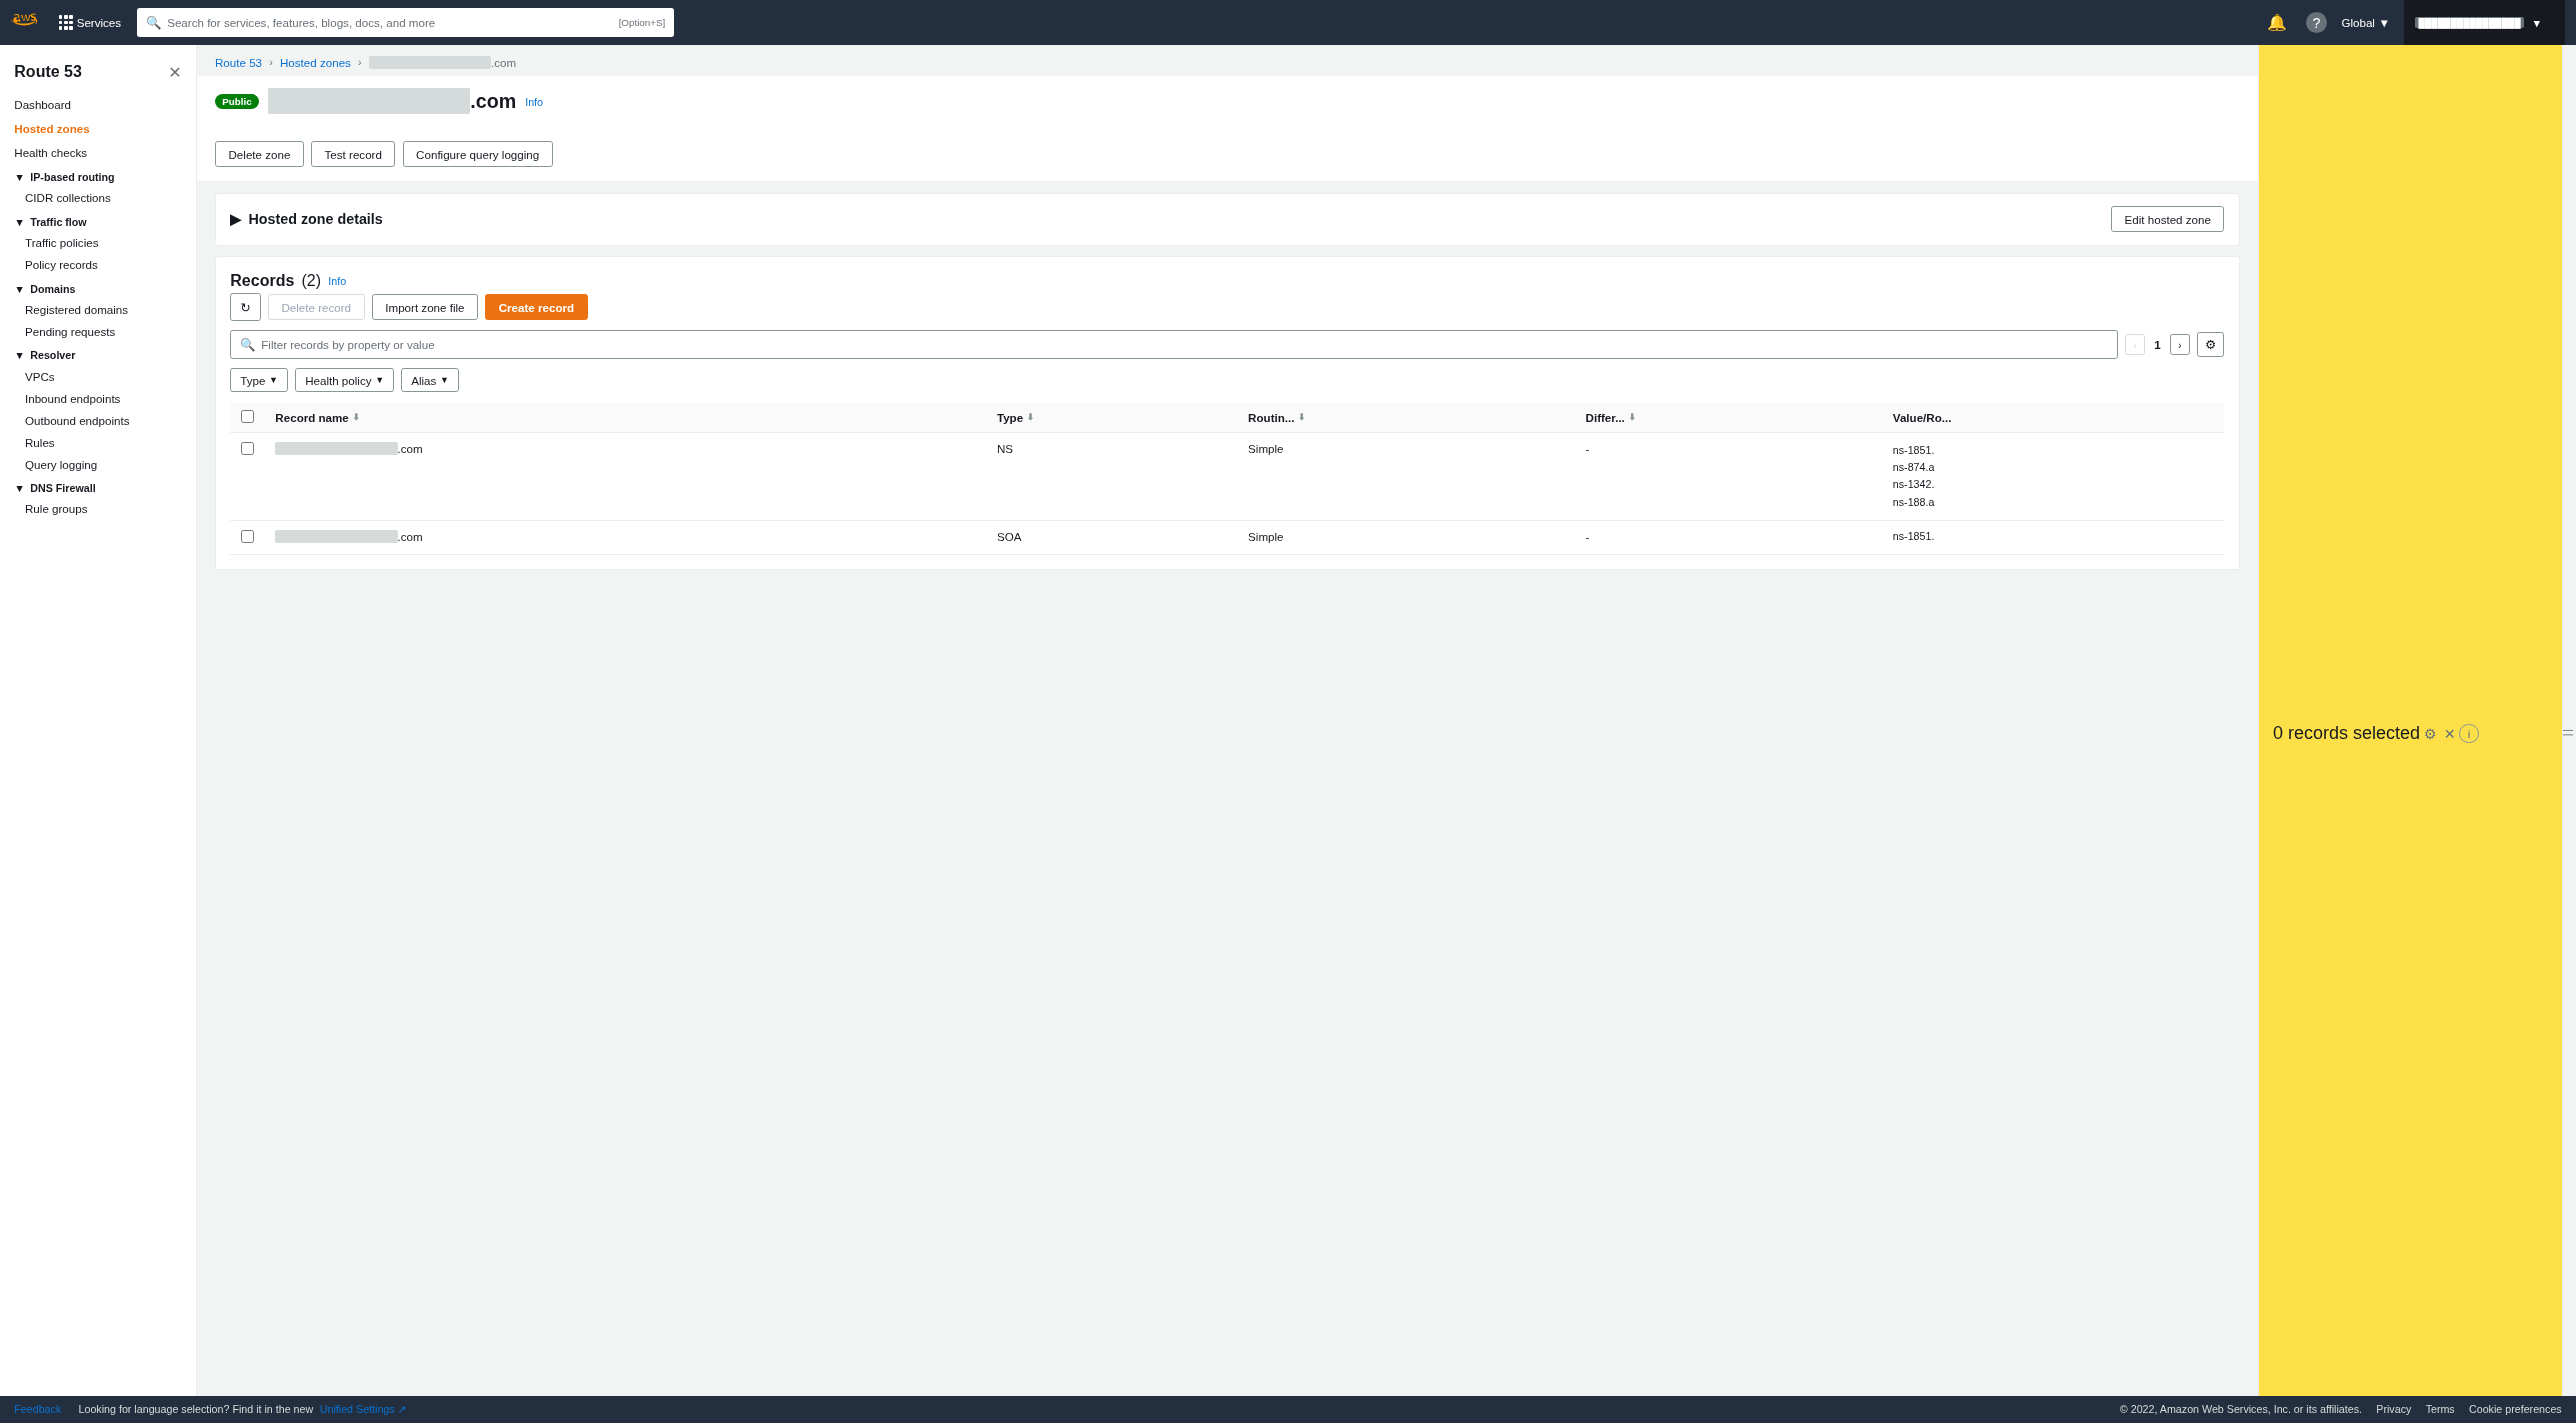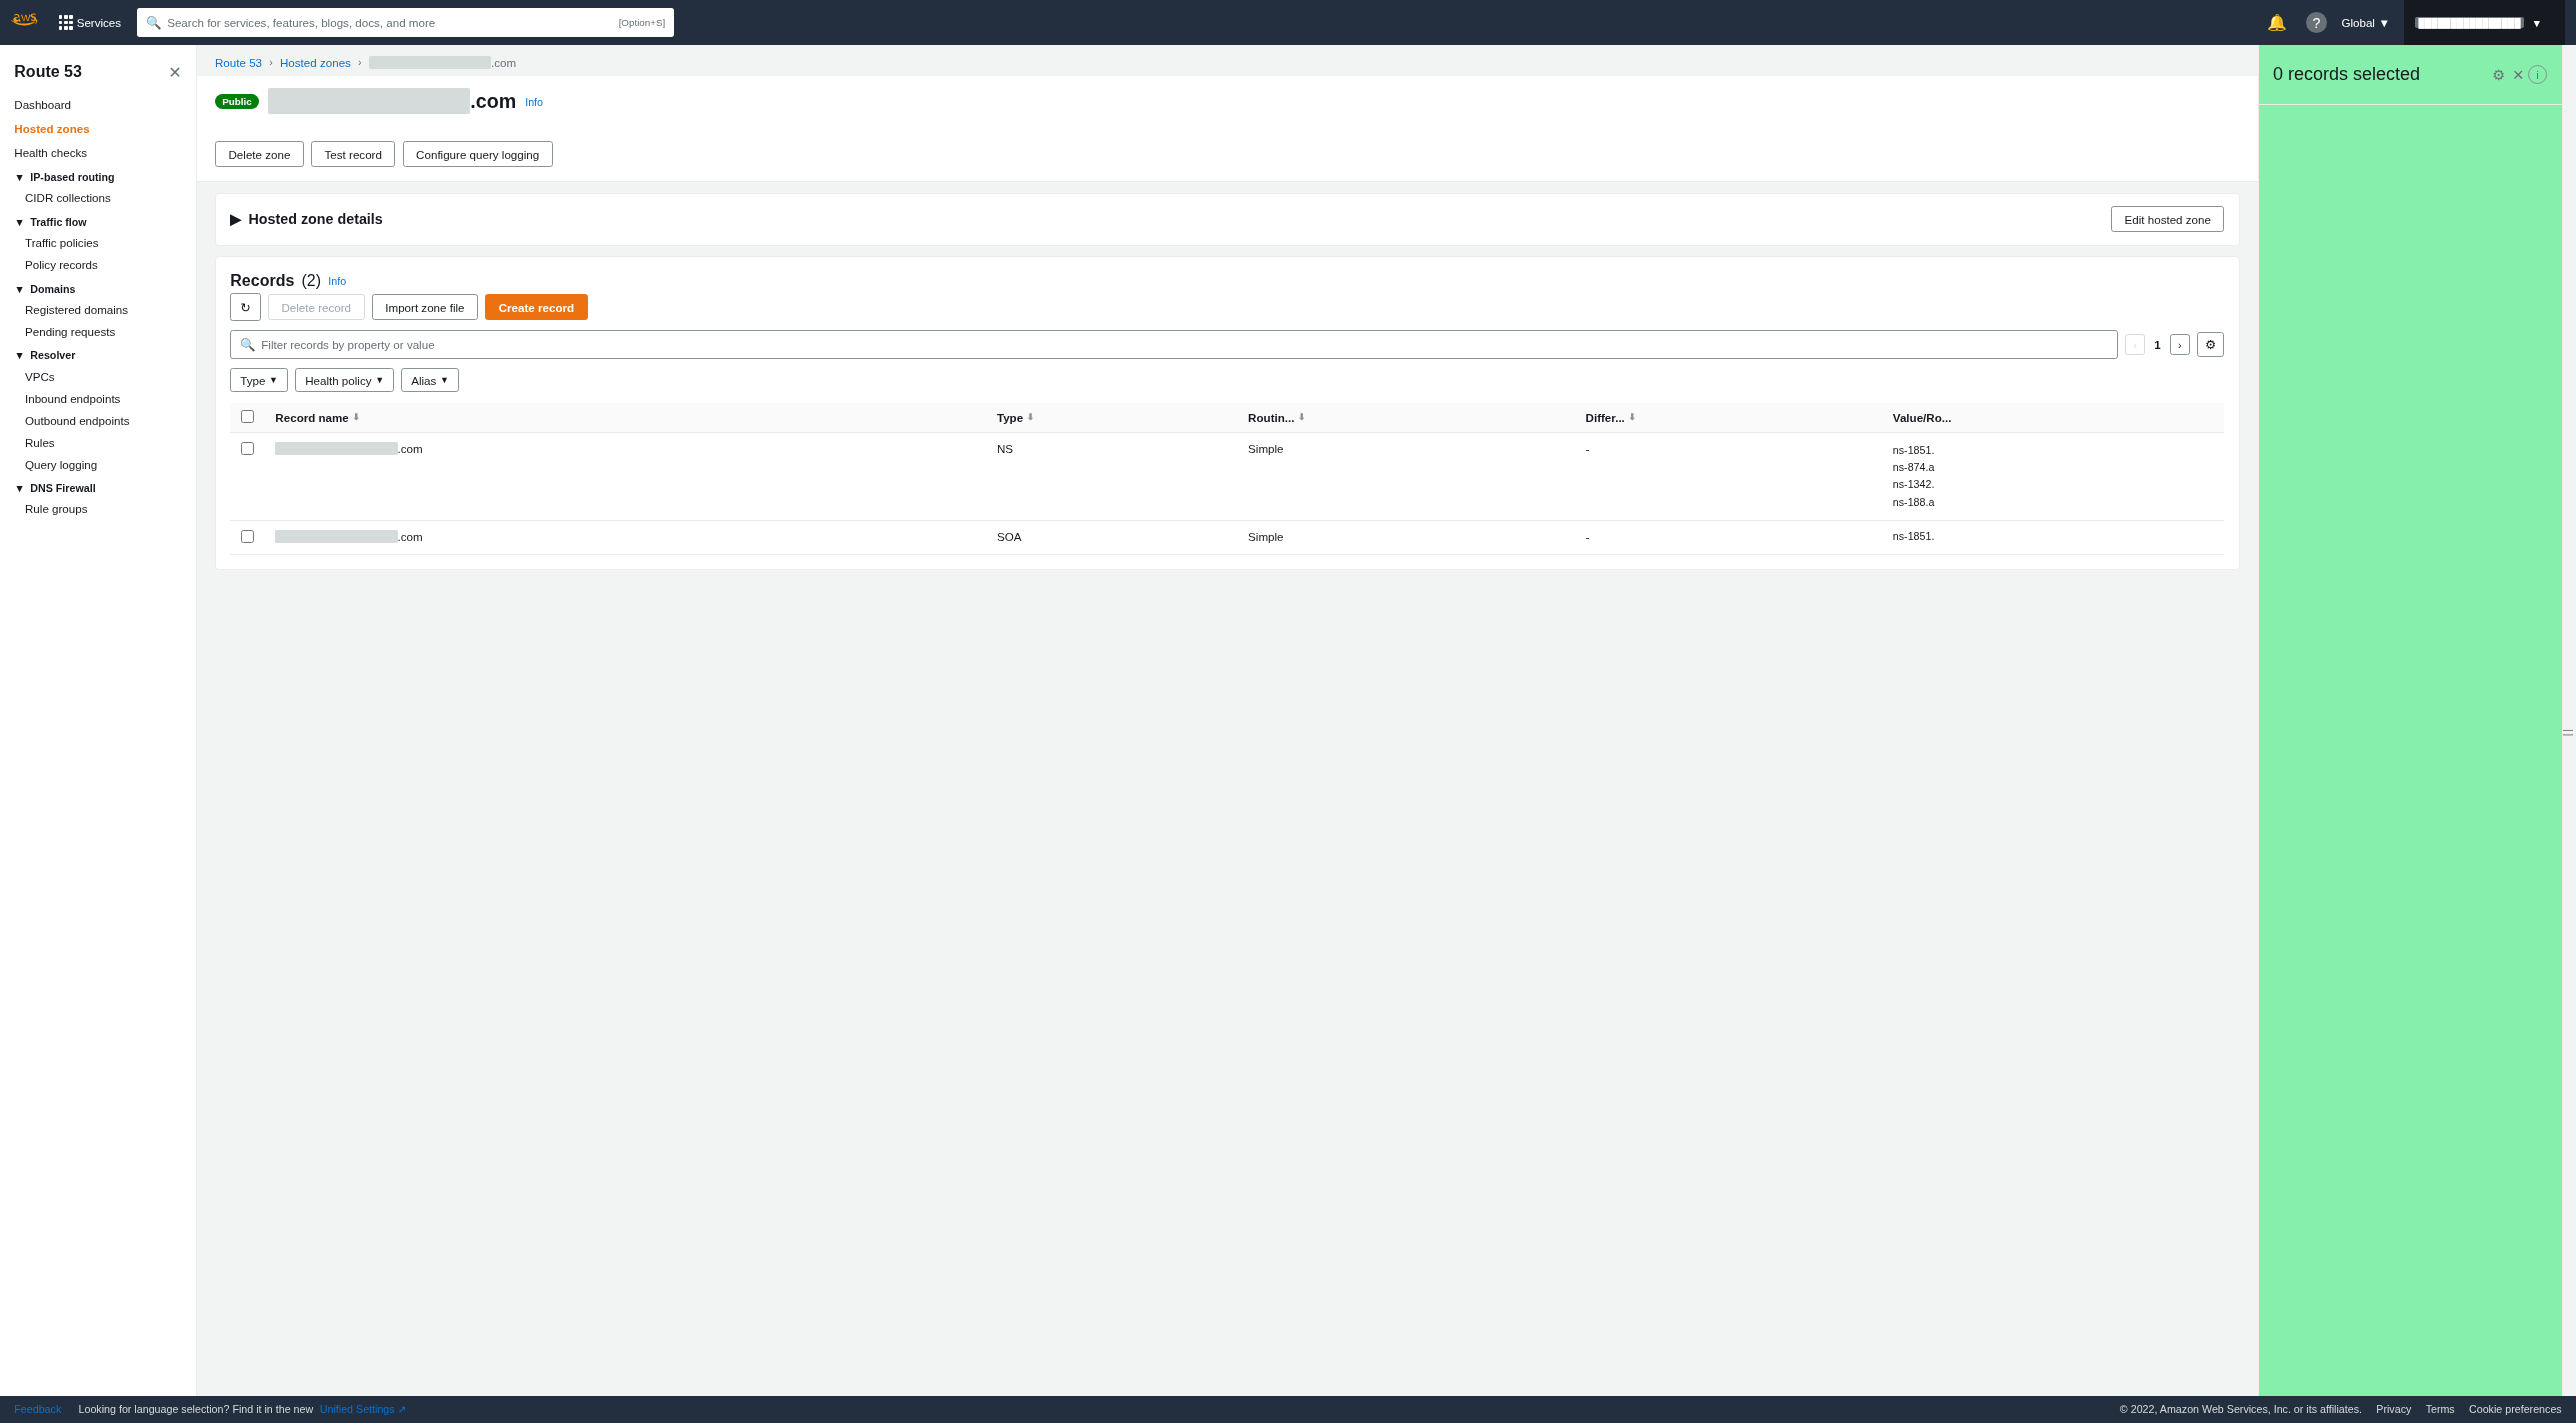--- a/index.html
+++ b/index.html
@@ -29,21 +29,21 @@
     .sidebar-close { background: none; border: none; cursor: pointer; font-size: 16px; color: #687078; }
     .sidebar-item { padding: 5.4px 14.3px; cursor: pointer; font-size: 11.6px; color: #16191f; }
     .sidebar-item.active { color: #ec7211; font-weight: 600; }
     .sidebar-section-header { display: flex; align-items: center; gap: 5.4px; padding: 7.2px 14.3px 3.6px; font-size: 10.7px; font-weight: 700; color: #16191f; cursor: pointer; }
     .sidebar-sub-item { padding: 4.5px 14.3px 4.5px 25px; cursor: pointer; font-size: 11.6px; color: #16191f; }
 
     
     .main-content { flex: 1; overflow-y: auto; padding: 0; background: #f2f3f3; }
 
     
-    .right-panel { width: 304px; flex-shrink: 0; background: #86efac; border-left: 0.9px solid #eaeded; padding: 0; display: flex; flex-direction: column; }
+    .right-panel { width: 304px; flex-shrink: 0; background: #fde047; border-left: 0.9px solid #eaeded; padding: 0; display: flex; flex-direction: row; }
     .right-panel-header { display: flex; align-items: center; padding: 18px 14.3px; border-bottom: 0.9px solid #eaeded; }
     .right-panel-title { flex: 1; font-size: 18px; font-weight: 400; color: #16191f; }
     .right-panel-icon-btn { background: none; border: none; cursor: pointer; font-size: 14.3px; color: #687078; padding: 3.6px; }
     .right-panel-body { flex: 1; display: flex; align-items: center; justify-content: center; }
 
     
     .breadcrumb { display: flex; align-items: center; gap: 7.2px; padding: 10.7px 18px 7.2px; font-size: 11.6px; }
     .breadcrumb a { color: #0972d3; text-decoration: none; cursor: pointer; }
     .breadcrumb-sep { color: #687078; font-size: 10.7px; }
     .breadcrumb-current { color: #687078; }

